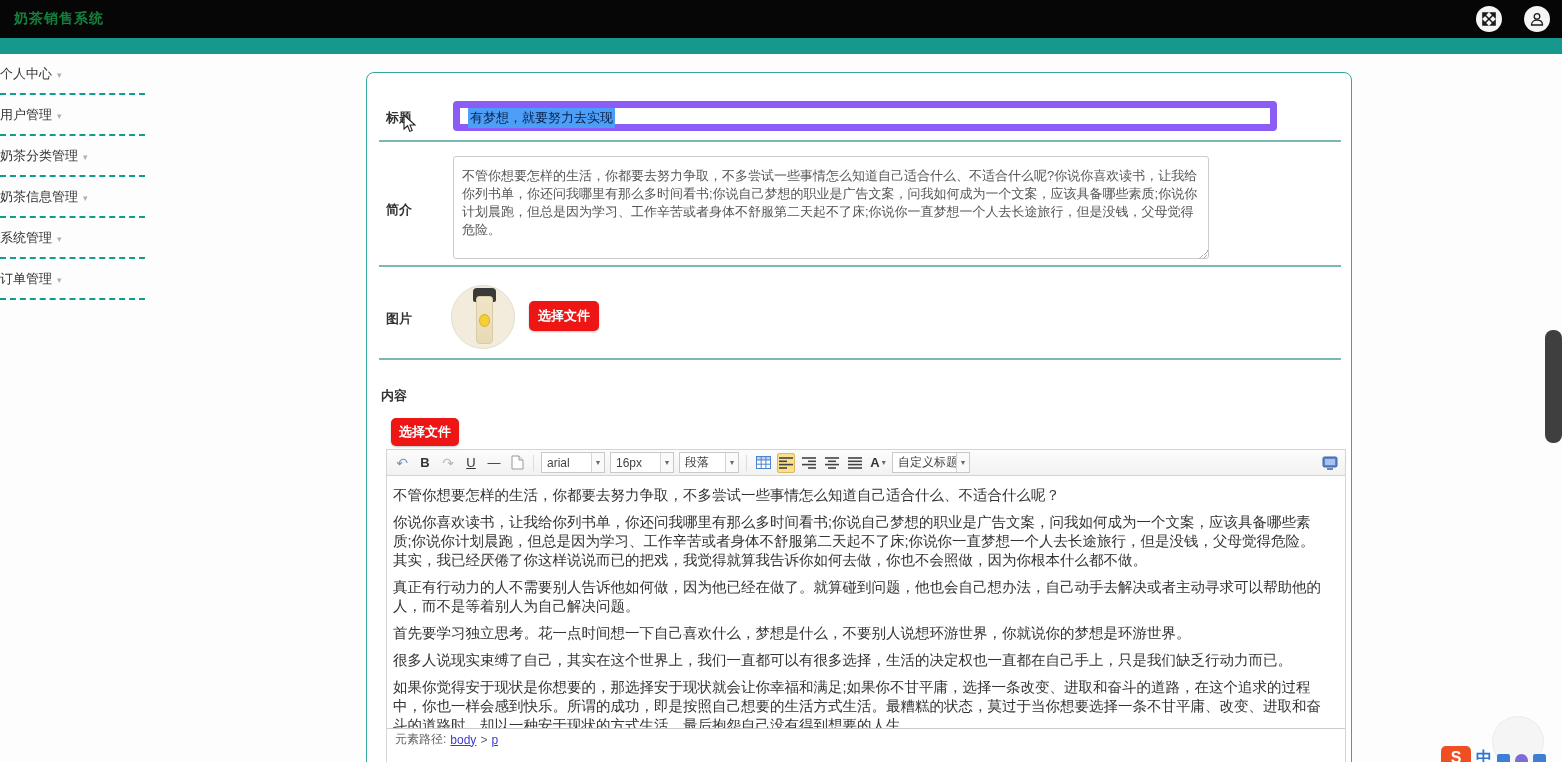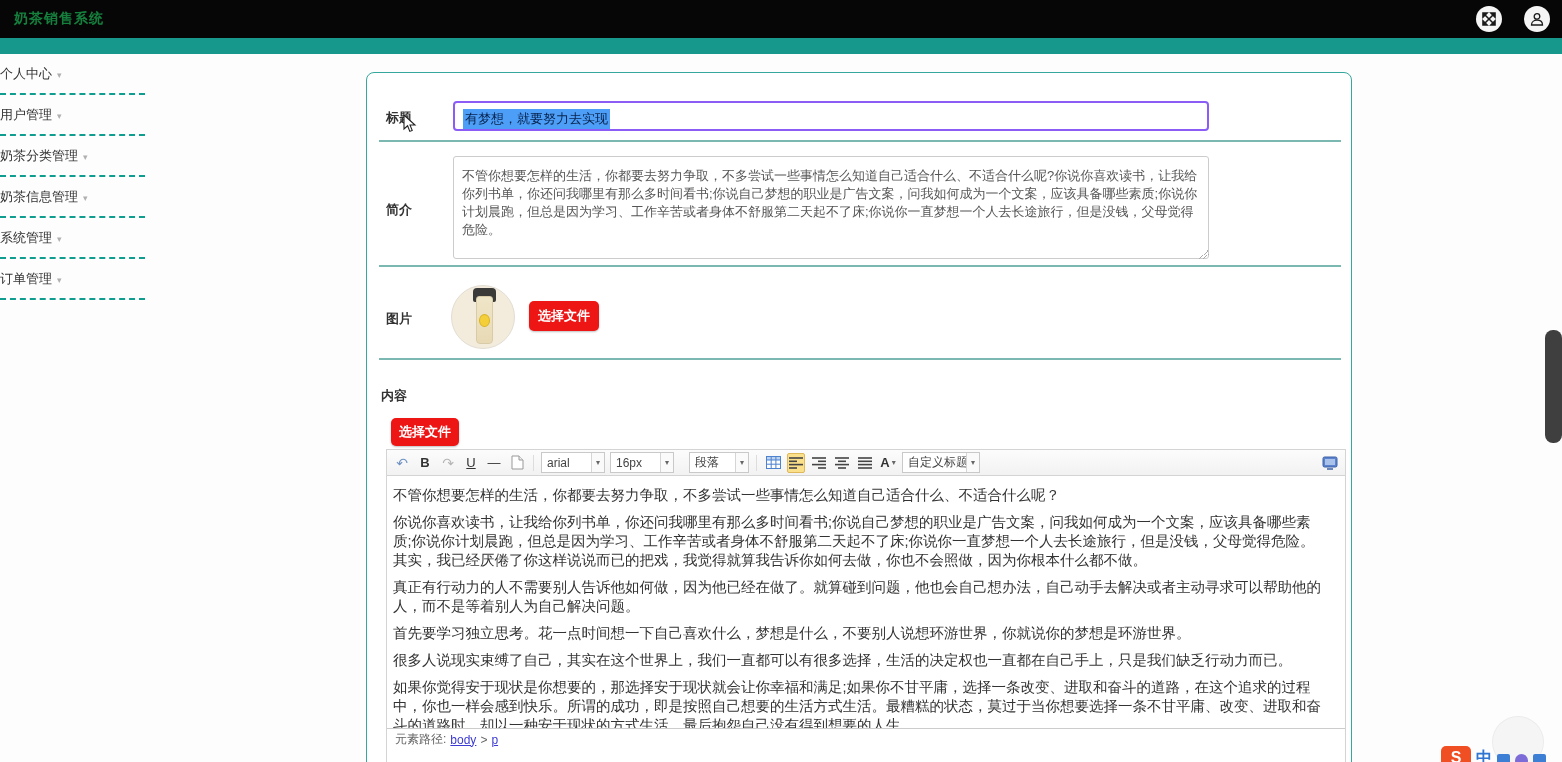--- a/index.html
+++ b/index.html
@@ -21,22 +21,22 @@
   .side-item { height:41px; display:flex; align-items:center; 
     border-bottom:2px dashed #0f9d8f; color:#333; font-size:13px; cursor:pointer; background:#fdfdfd; }
   .side-caret { color:#b0b0b0; font-size:9px; margin-left:5px; margin-top:2px; }
 
   
   .panel { position:absolute; left:366px; top:72px; width:986px; height:720px; background:#fff;
     border:1px solid #35a79c; border-radius:8px; }
   .f-label { position:absolute; font-size:13px; font-weight:bold; color:#333; }
   .separator { position:absolute; left:12px; width:962px; height:0; border-top:2px solid #64aba4; opacity:.85; }
 
-  .title-input { position:absolute; left:86px; top:28px; width:756px; height:30px; border:2px solid #8b5cf6;
-    border-radius:4px; background:#fff; font-size:13px; display:flex; align-items:flex-end; padding:0 8px; }
+  .title-input { position:absolute; left:86px; top:28px; width:824px; height:30px; border:7px solid #8b5cf6;
+    border-radius:4px; background:#fff; font-size:13px; display:flex; align-items:flex-start; padding:0 8px; }
   .sel-highlight { background:#4d9ef7; color:#07234d; padding:1px 2px; }
 
   .intro-box { position:absolute; left:86px; top:83px; width:756px; height:103px; border:1px solid #ccc;
     border-radius:3px; background:#fff; font-size:13px; color:#555; line-height:18px; padding:10px 8px;
     overflow:hidden; resize:none; font-family:"Liberation Sans","DejaVu Sans",sans-serif; }
   .resize-grip { position:absolute; left:832px; top:176px; width:10px; height:10px;
     background:linear-gradient(135deg,transparent 0 50%,#aaa 50% 55%,transparent 55% 70%,#aaa 70% 75%,transparent 75%); }
 
   .thumb { position:absolute; left:84px; top:212px; width:64px; height:64px; border-radius:50%;
     background:#f3ecdd; overflow:hidden; border:1px solid #e2ddd2; }
@@ -198,21 +198,21 @@
         </span>
         <span class="tb-sep"></span>
         <div class="tb-select" style="width:64px;">
           <span class="val">arial</span>
           <span class="caret">▾</span>
         </div>
         <div class="tb-select" style="width:64px;">
           <span class="val">16px</span>
           <span class="caret">▾</span>
         </div>
-        <div class="tb-select" style="width:60px;margin-left:10px;">
+        <div class="tb-select" style="width:60px;">
           <span class="val">段落</span>
           <span class="caret">▾</span>
         </div>
         <span class="tb-sep"></span>
         <span class="tb-btn">
           <svg width="15" height="13" viewBox="0 0 15 13">
             <rect x="0.5" y="0.5" width="14" height="12" fill="#fff" stroke="#4d82cf"></rect>
             <rect x="0.5" y="0.5" width="14" height="3.5" fill="#bcd3ef" stroke="#4d82cf"></rect>
             <line x1="5.2" y1="0.5" x2="5.2" y2="12.5" stroke="#4d82cf"></line>
             <line x1="9.9" y1="0.5" x2="9.9" y2="12.5" stroke="#4d82cf"></line>

